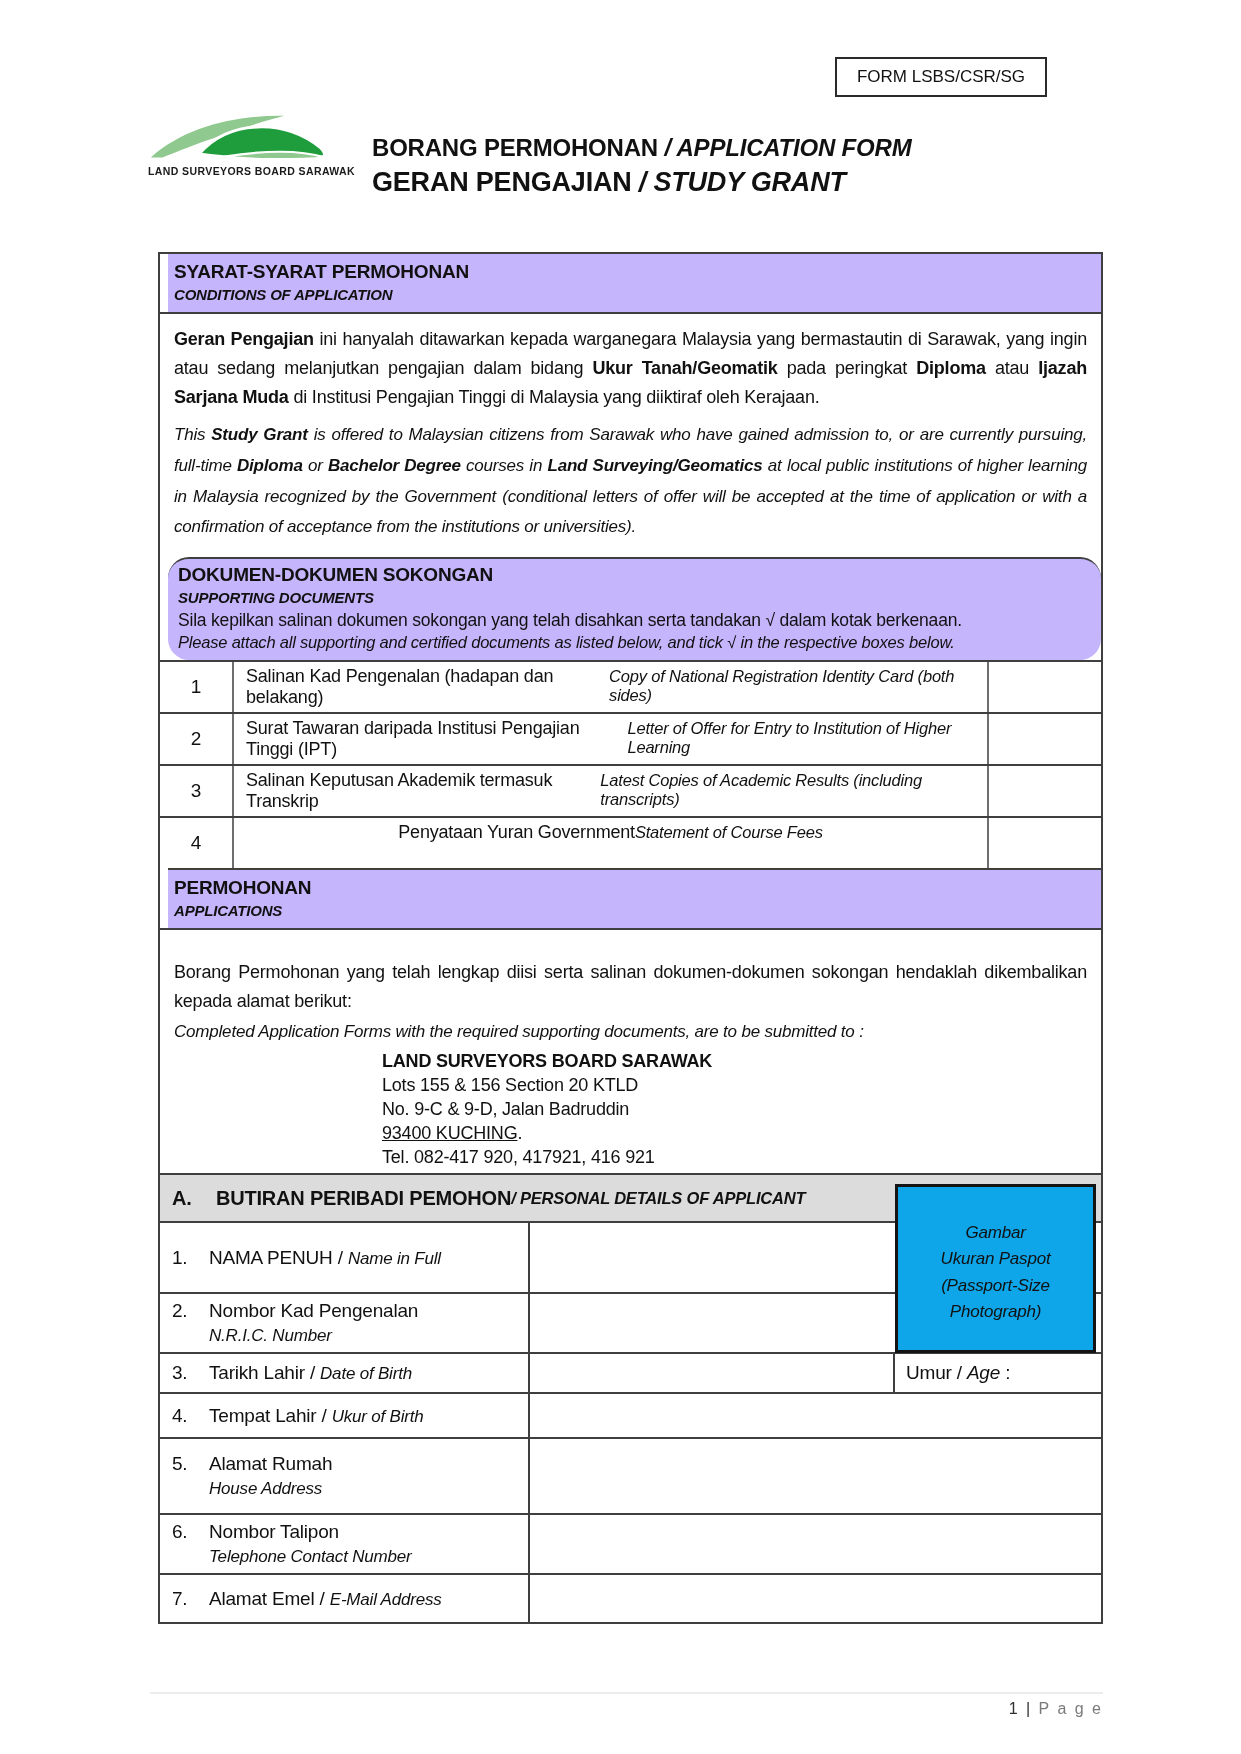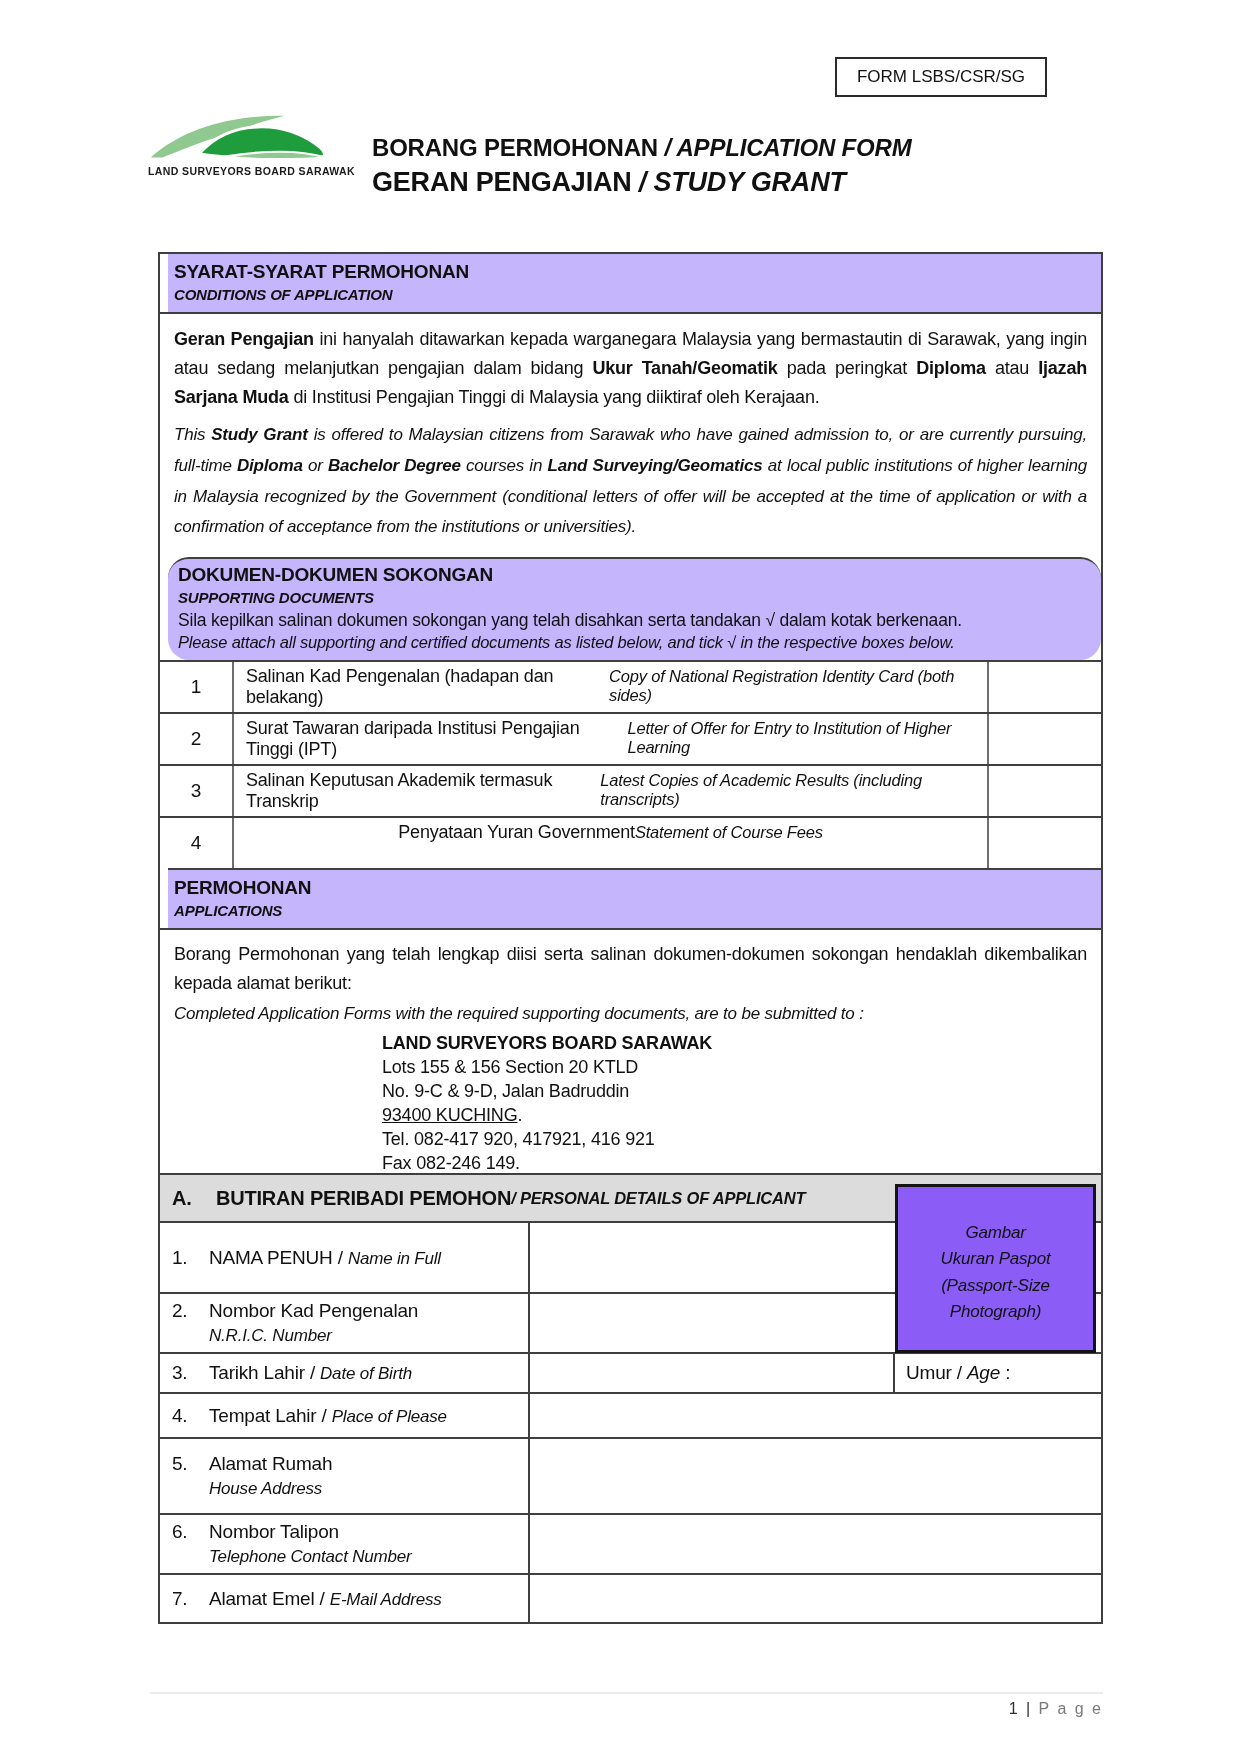--- a/index.html
+++ b/index.html
@@ -47,21 +47,21 @@
   .docs-note-ms { font-size:17.5px; font-weight:normal; font-style:normal; margin-top:4px; }
   .docs-note-en { font-size:16.5px; font-style:italic; margin-top:2px; }
 
   .doc-row { display:flex; align-items:stretch; min-height:52px; border-top:2px solid #3f3f3f; }
   .doc-num { width:74px; flex:none; display:flex; align-items:center; justify-content:center; font-size:19px; border-right:2px solid #6e6e6e; }
   .doc-text { flex:1; padding:4px 12px; display:flex; flex-direction:row; justify-content:center; }
   .doc-ms { font-size:18px; }
   .doc-en { font-size:16.5px; font-style:italic; margin-top:1px; }
   .doc-tick { width:114px; flex:none; border-left:2px solid #6e6e6e; }
 
-  .perm-body { padding:10px 14px 10px; }
+  .perm-body { padding:28px 14px 10px; }
   .addr { margin-left:208px; margin-top:4px; font-size:18px; line-height:1.34; }
   .addr .u { text-decoration:underline; }
 
   
   .section-a {
     position:absolute; left:158px; top:1173px; width:945px;
     border:2px solid #3f3f3f; background:#fff;
   }
   .sec-header {
     height:48px; background:#DCDCDC; border-bottom:2px solid #3f3f3f;
@@ -82,21 +82,21 @@
   .lab-stack .second { margin-left:37px; }
   .cell-value { flex:1; }
   .cell-age { width:208px; flex:none; border-left:2px solid #3f3f3f; display:flex; align-items:center; padding-left:11px; }
   .age-text { font-size:19px; white-space:pre; }
   .age-value { flex:1; height:100%; }
   .r1 { min-height:71px; } .r2 { min-height:57px; } .r3 { min-height:40px; }
   .r4 { min-height:45px; } .r5 { min-height:76px; } .r6 { min-height:54px; } .r7 { min-height:47px; }
 
   .photo-box {
     position:absolute; left:735px; top:9px; width:201px; height:169px;
-    background:#8b5cf6; border:3px solid #141414; z-index:3;
+    background:#0ea5e9; border:3px solid #141414; z-index:3;
     text-align:center; font-style:italic; font-size:17px; line-height:1.55;
     padding-top:33px;
   }
 
   
   .footer-rule { position:absolute; left:150px; top:1692px; width:953px; border-top:2px solid #ececec; }
   .footer-text { position:absolute; left:158px; top:1700px; width:945px; text-align:right; font-size:16px; letter-spacing:2px; }
   .footer-text .num { color:#2f2f2f; }
   .footer-text .word { color:#7a7a7a; }
 </style>
@@ -250,21 +250,21 @@
       <span class="age-text"><span>Umur / </span><span class="i">Age</span><span> :</span></span>
       <span class="age-value"></span>
     </div>
   </div>
 
   <div class="form-row r4">
     <div class="cell-label">
       <div class="lab-line">
         <span class="row-num">4.</span>
         <span class="row-ms">Tempat Lahir / </span>
-        <span class="row-en">Place of Please</span>
+        <span class="row-en">Ukur of Birth</span>
       </div>
     </div>
     <div class="cell-value"></div>
   </div>
 
   <div class="form-row r5">
     <div class="cell-label">
       <div class="lab-stack">
         <div class="lab-line">
           <span class="row-num">5.</span>

